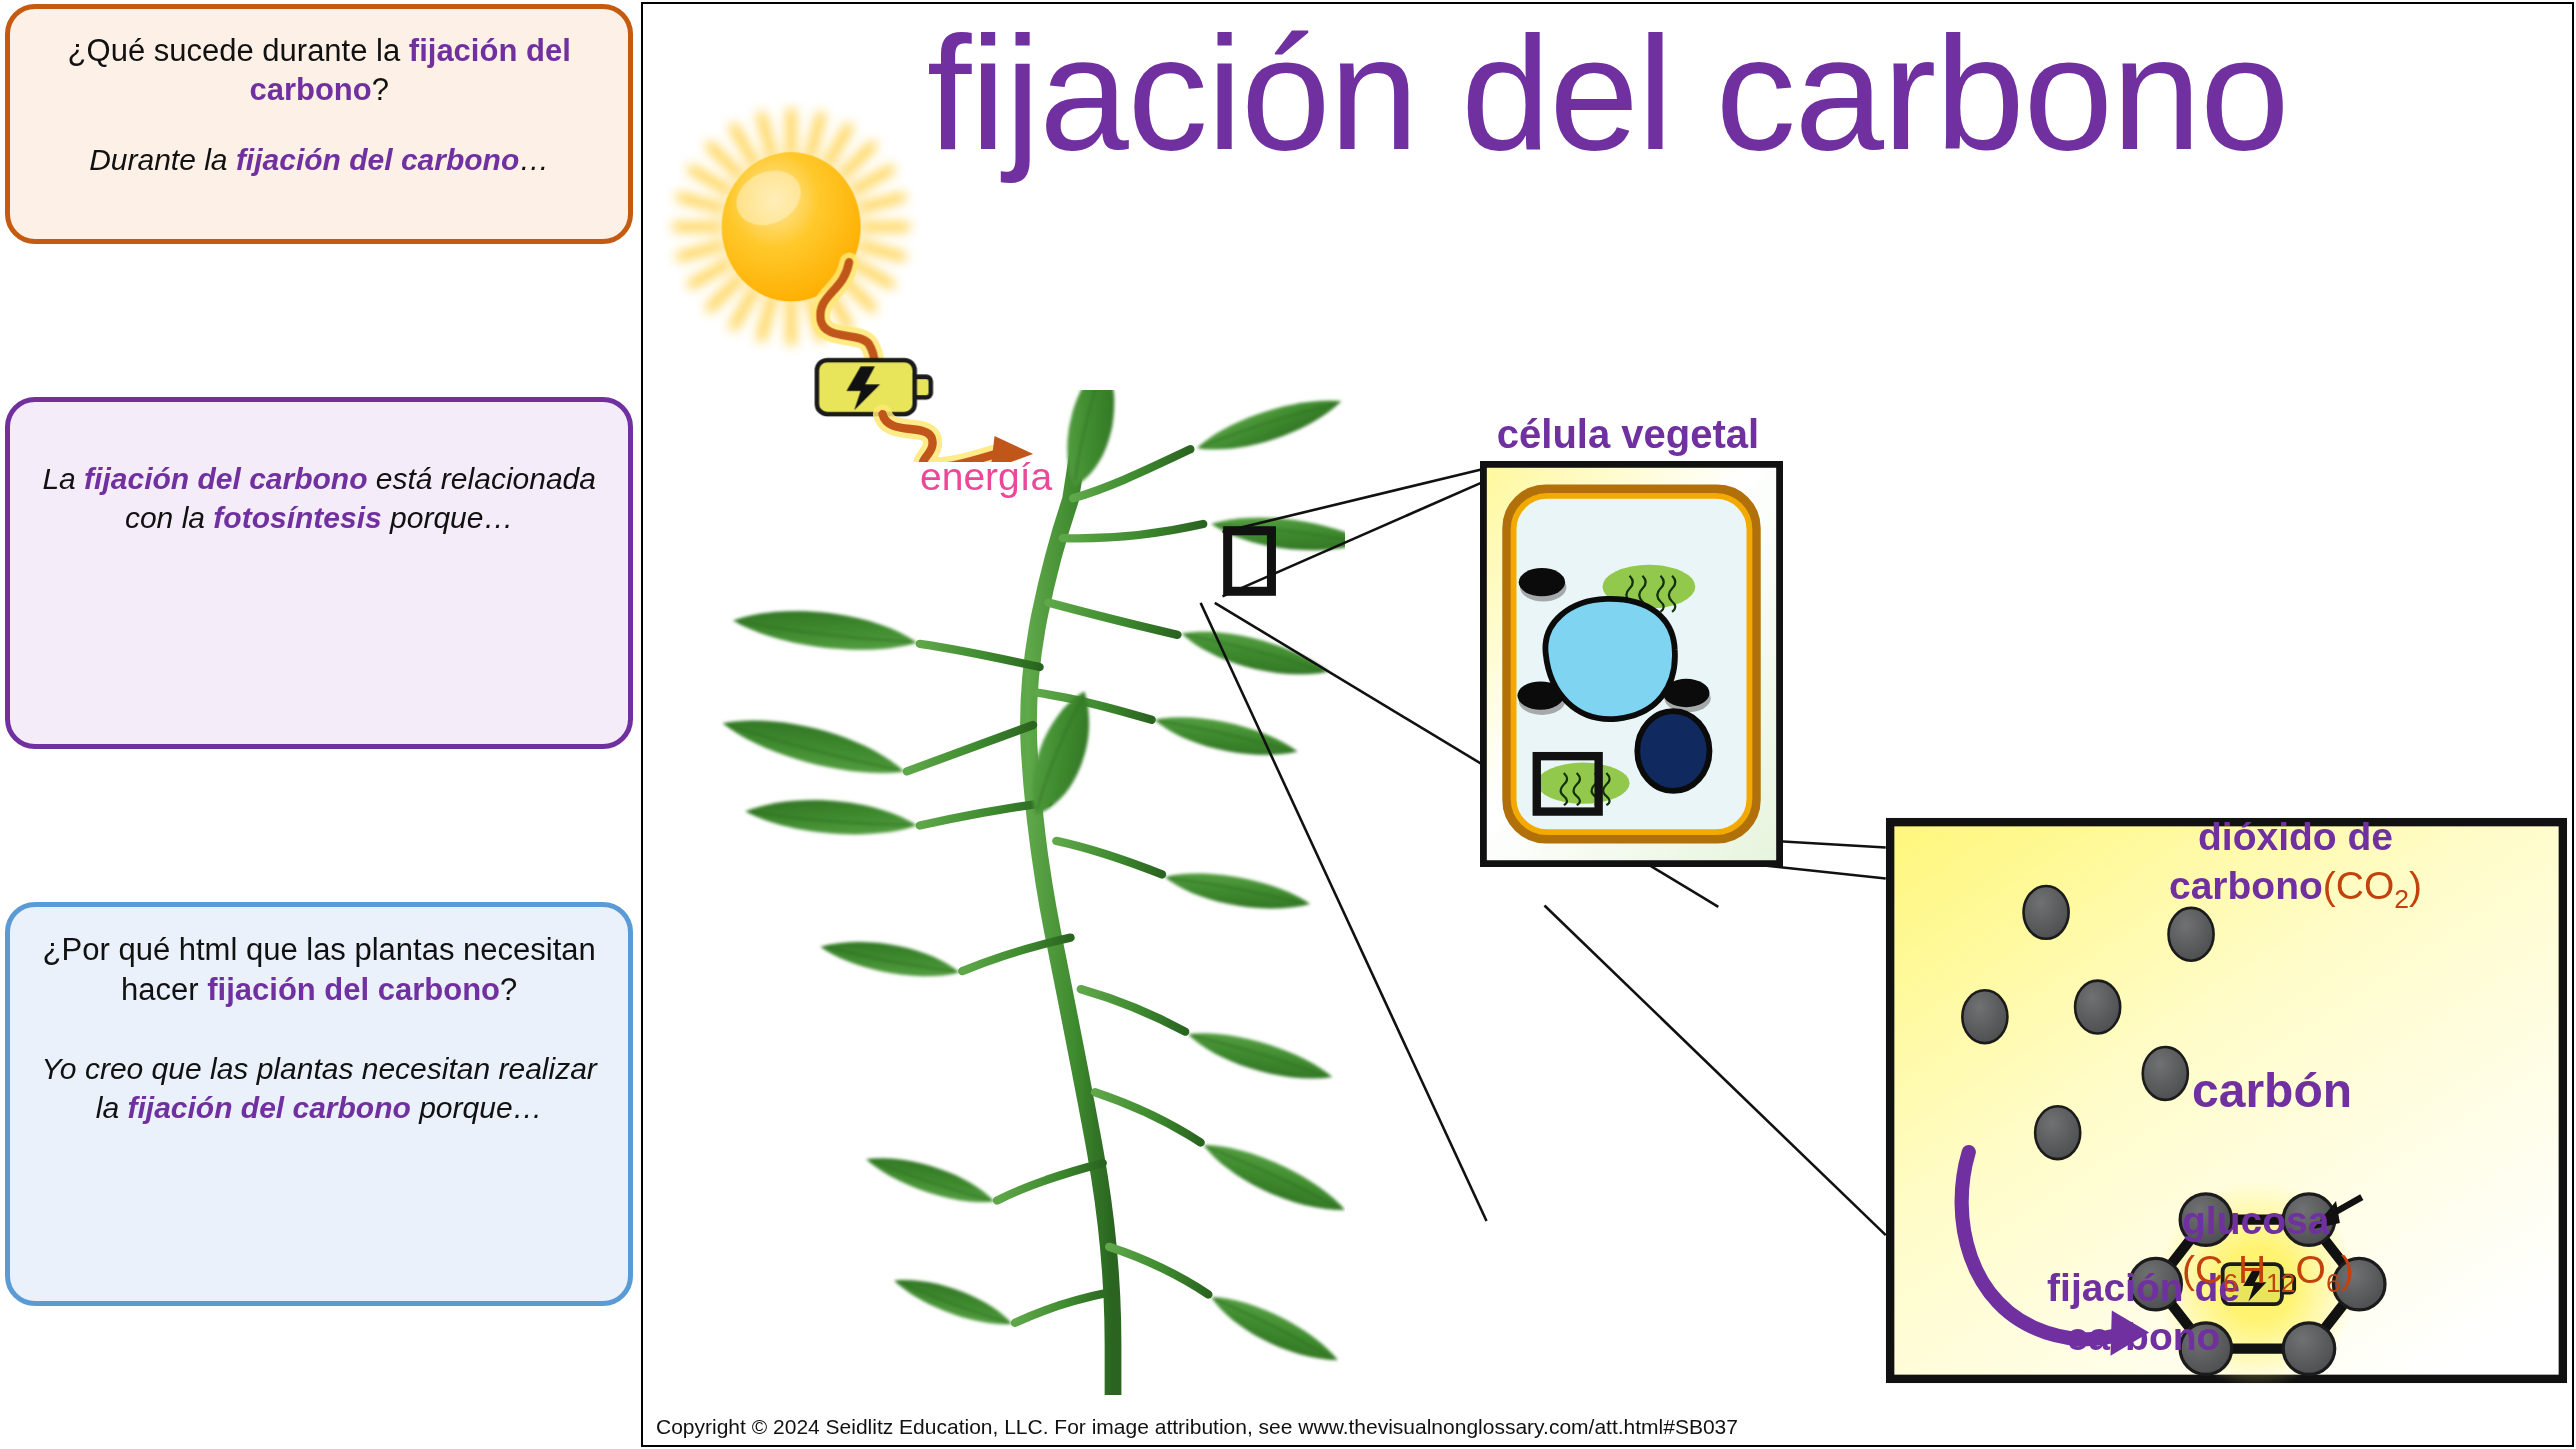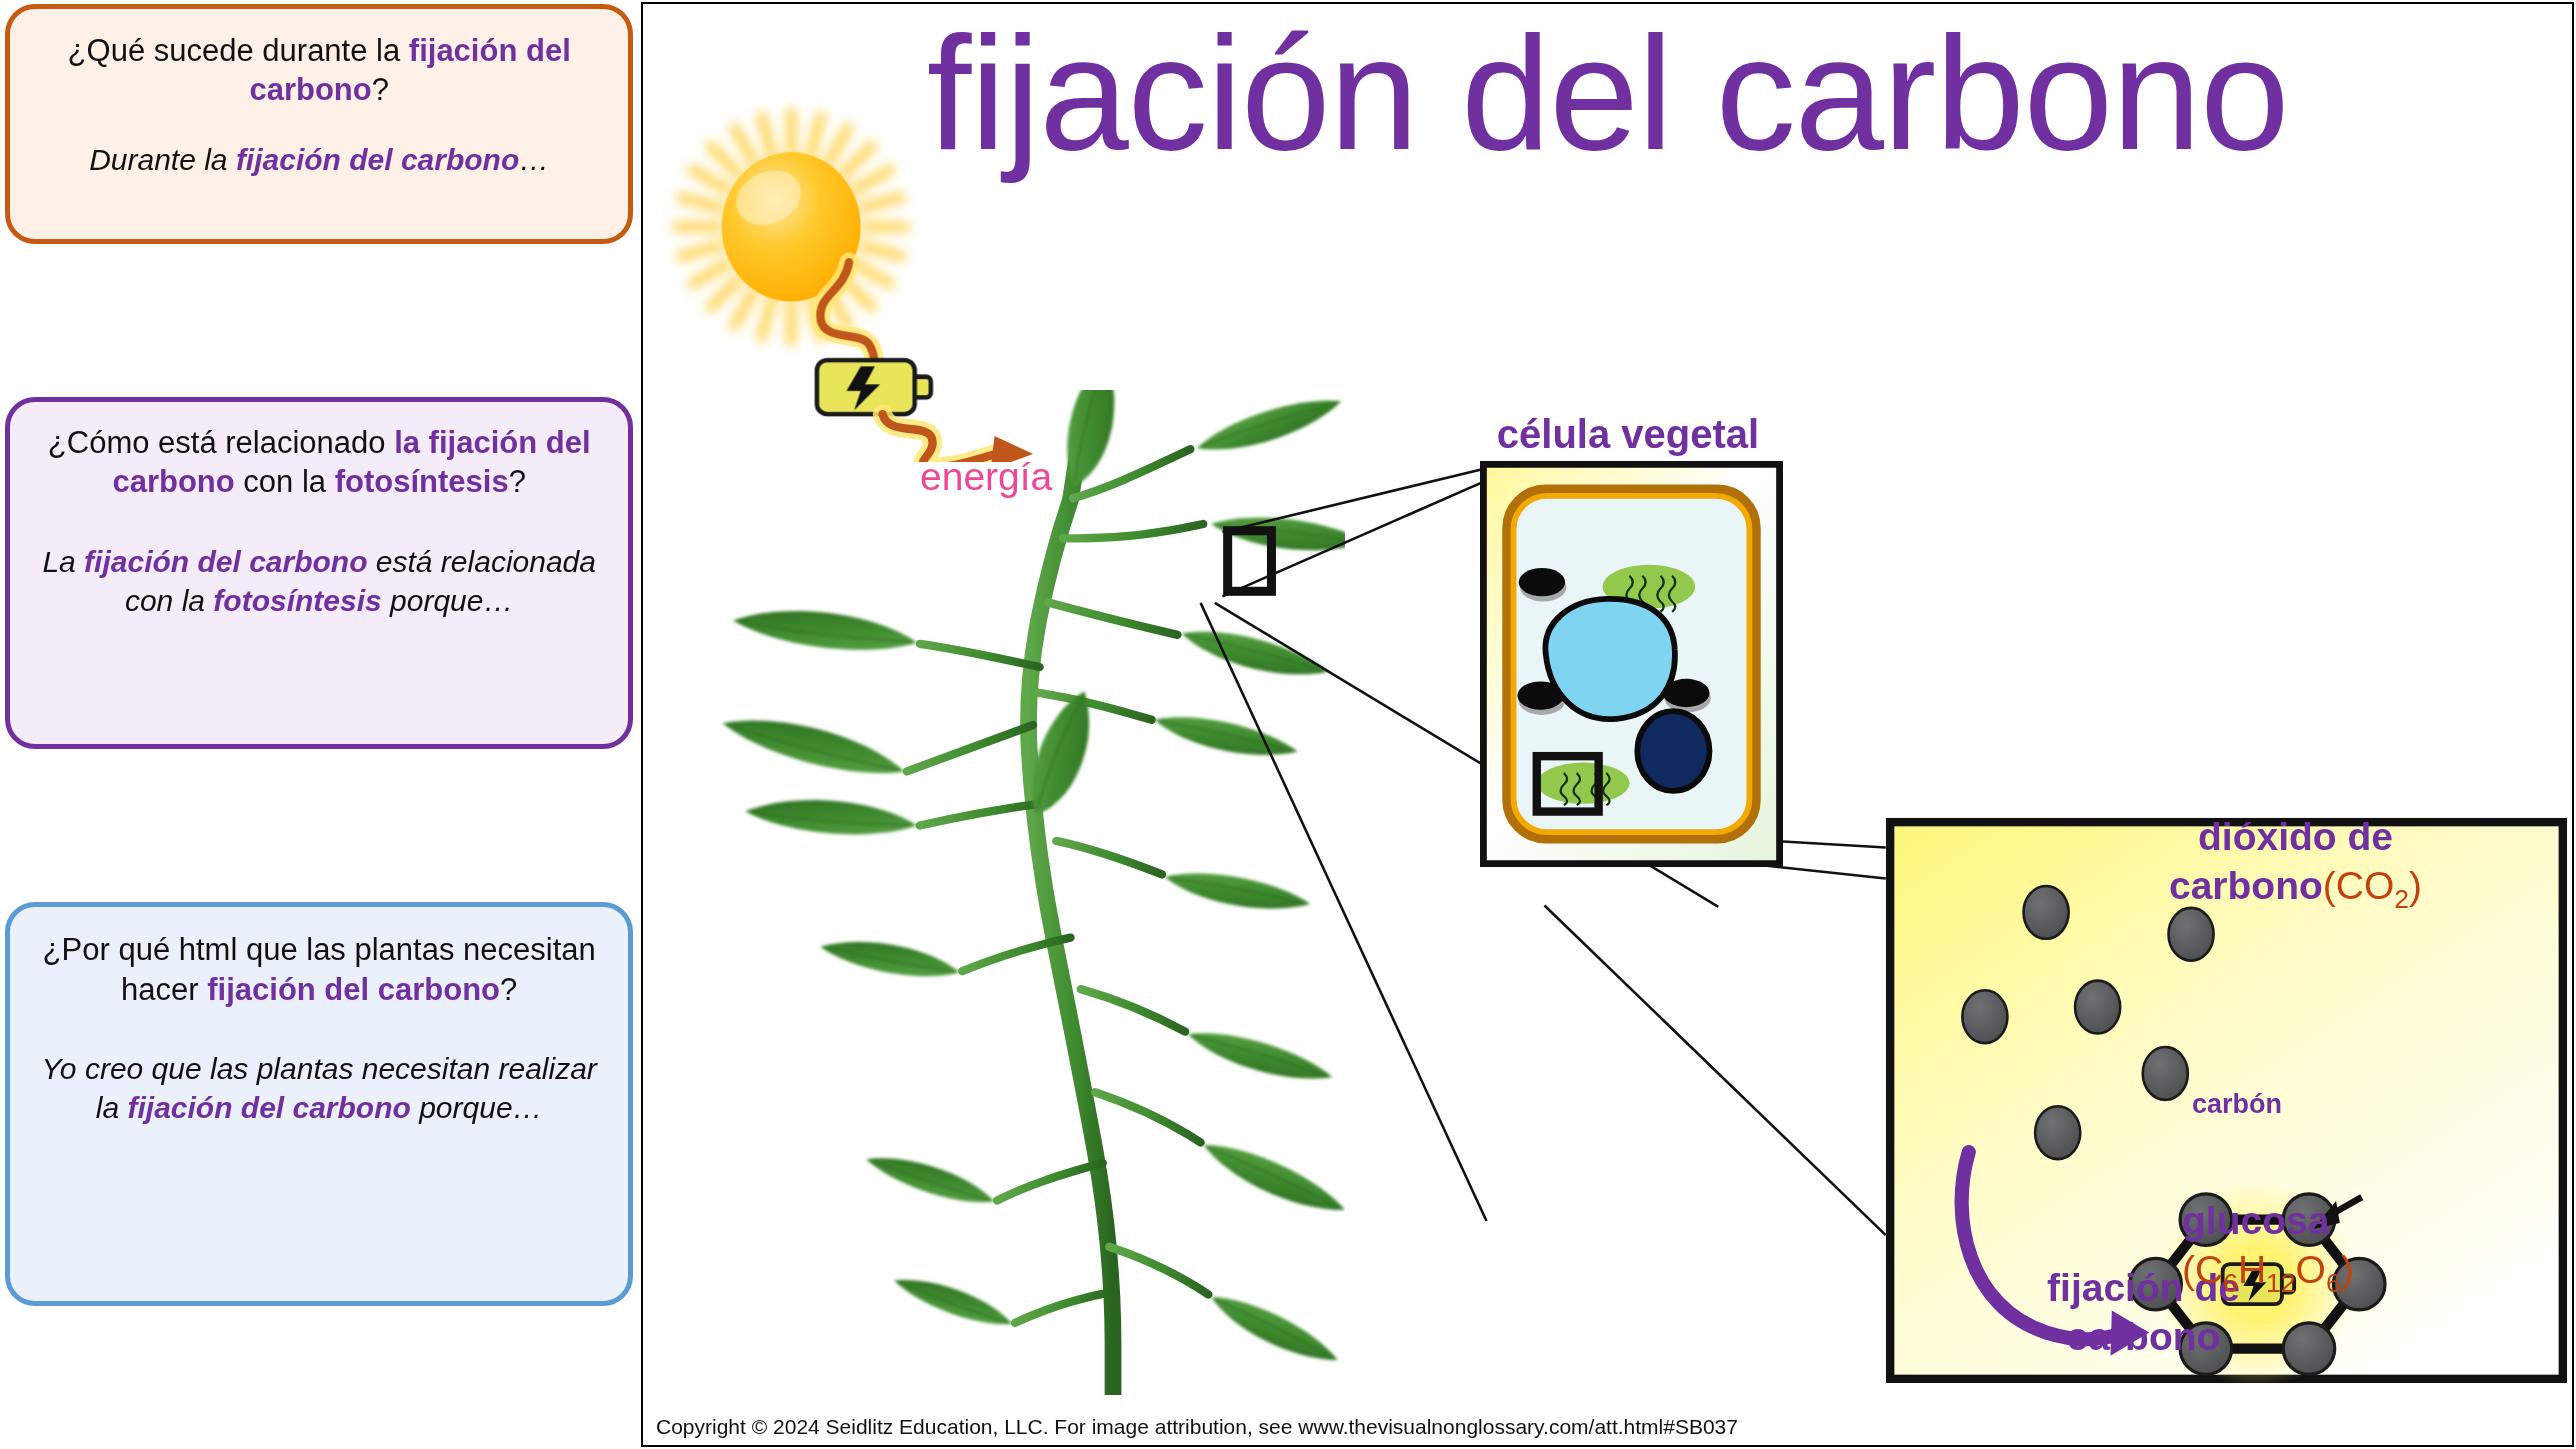--- a/index.html
+++ b/index.html
@@ -95,22 +95,22 @@
   }
   #lbl-celula {
     left: 837px; top: 408px; width: 296px; text-align: center;
     font-size: 40px;
   }
   #lbl-co2 {
     left: 1501px; top: 808px; width: 303px; text-align: center;
     font-size: 39px; line-height: 1.26;
   }
   #lbl-carbon {
-    left: 1549px; top: 1085px;
-    font-size: 27px;
+    left: 1549px; top: 1059px;
+    font-size: 48px;
   }
   #lbl-fijacion {
     left: 1375px; top: 1259px; width: 251px; text-align: center;
     font-size: 39px; line-height: 1.26;
   }
   #lbl-glucosa {
     left: 1539px; top: 1192px; width: 258px; text-align: left;
     font-size: 39px; line-height: 1.26;
   }
   .sub { font-size: 0.68em; vertical-align: sub; }
@@ -126,23 +126,20 @@
     <div class="card" id="card-1">
       <div class="card-q">
         <span>¿Qué sucede durante la </span><span class="hl">fijación del carbono</span><span>?</span>
       </div>
       <div class="card-a">
         <span>Durante la </span><span class="hl">fijación del carbono</span><span>…</span>
       </div>
     </div>
 
     <div class="card" id="card-2">
-      <div class="card-q">
-        <span>¿Cómo está relacionado </span><span class="hl">la fijación del carbono</span><span> con la </span><span class="hl">fotosíntesis</span><span>?</span>
-      </div>
       <div class="card-a">
         <span>La </span><span class="hl">fijación del carbono</span><span> está relacionada con la </span><span class="hl">fotosíntesis</span><span> porque…</span>
       </div>
     </div>
 
     <div class="card" id="card-3">
       <div class="card-q">
         <span>¿Por qué html que las plantas necesitan hacer </span><span class="hl">fijación del carbono</span><span>?</span>
       </div>
       <div class="card-a">

